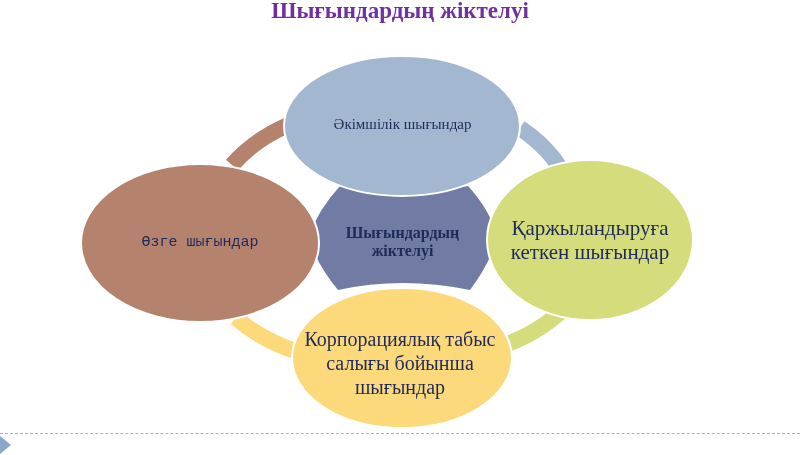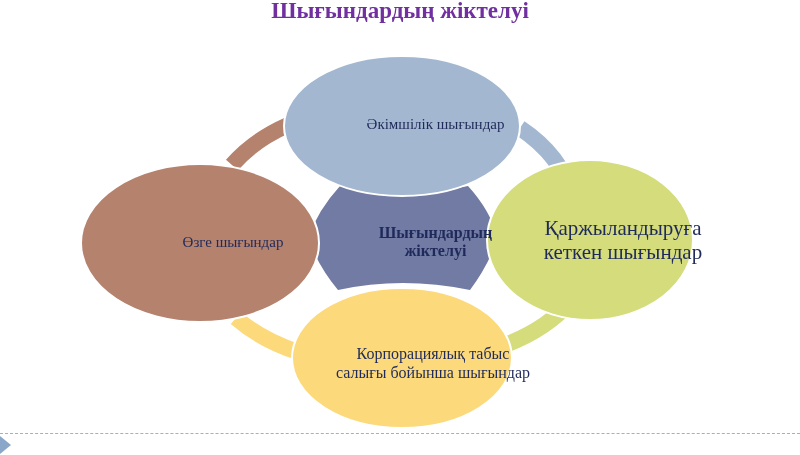--- a/index.html
+++ b/index.html
@@ -8,26 +8,26 @@
     background: #ffffff;
     font-family: "Liberation Serif", "DejaVu Serif", serif;
   }
   .title {
     position: absolute; left: 0; top: -2px; width: 800px; text-align: center;
     font-size: 23px; font-weight: bold; color: #7030a0;
   }
   svg.diagram { position: absolute; left: 0; top: 0; }
   .label {
     position: absolute; display: flex; align-items: center; justify-content: center;
-    text-align: center; color: #1f2a5a; line-height: 1.15; margin-left: 33px;
+    text-align: center; color: #1f2a5a; line-height: 1.15;
   }
   .lbl-top { left: 285px; top: 105px; width: 235px; height: 40px; font-size: 15px; }
-  .lbl-left { left: 90px; top: 225px; width: 220px; height: 36px; font-size: 15px; }
+  .lbl-left { left: 90px; top: 225px; width: 220px; height: 36px; font-size: 15px; font-family: Liberation Mono, monospace; }
   .lbl-right { left: 495px; top: 215px; width: 190px; height: 50px; font-size: 21px; }
-  .lbl-bottom { left: 300px; top: 308px; width: 200px; height: 110px; font-size: 16px; line-height: 1.2; }
+  .lbl-bottom { left: 300px; top: 308px; width: 200px; height: 110px; font-size: 20px; line-height: 1.2; }
   .lbl-center { left: 320px; top: 212px; width: 165px; height: 60px; font-size: 16px; font-weight: bold; color: #1f2a5a; }
   .footer-line {
     position: absolute; left: 0; top: 433px; width: 800px; height: 0;
     border-top: 1px dashed #9bb3c8;
   }
   .nav-arrow {
     position: absolute; left: 0; top: 436px; width: 0; height: 0;
     border-top: 9px solid transparent; border-bottom: 9px solid transparent;
     border-left: 11px solid #8aa6c9;
   }

